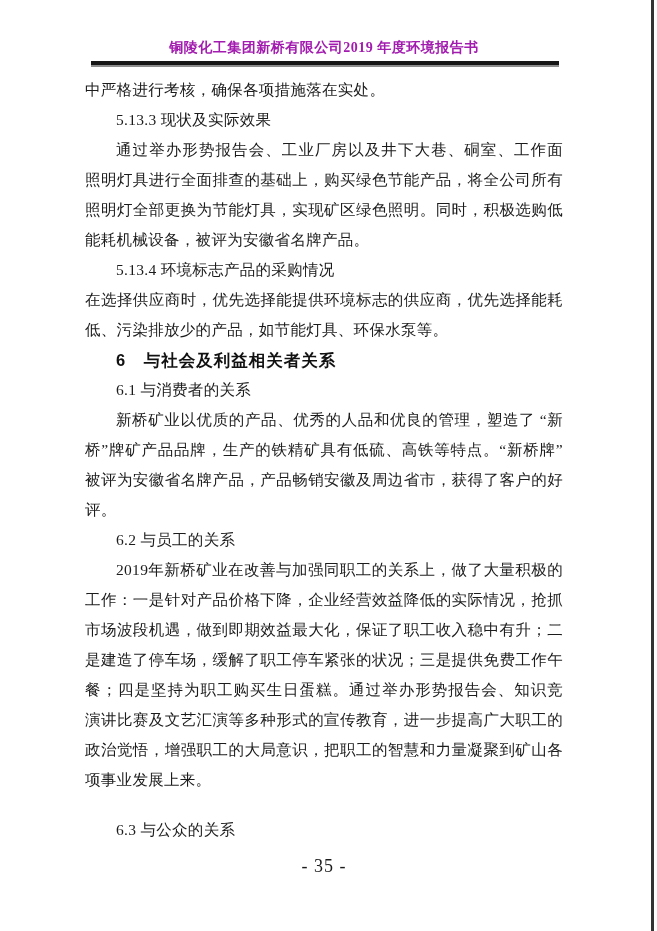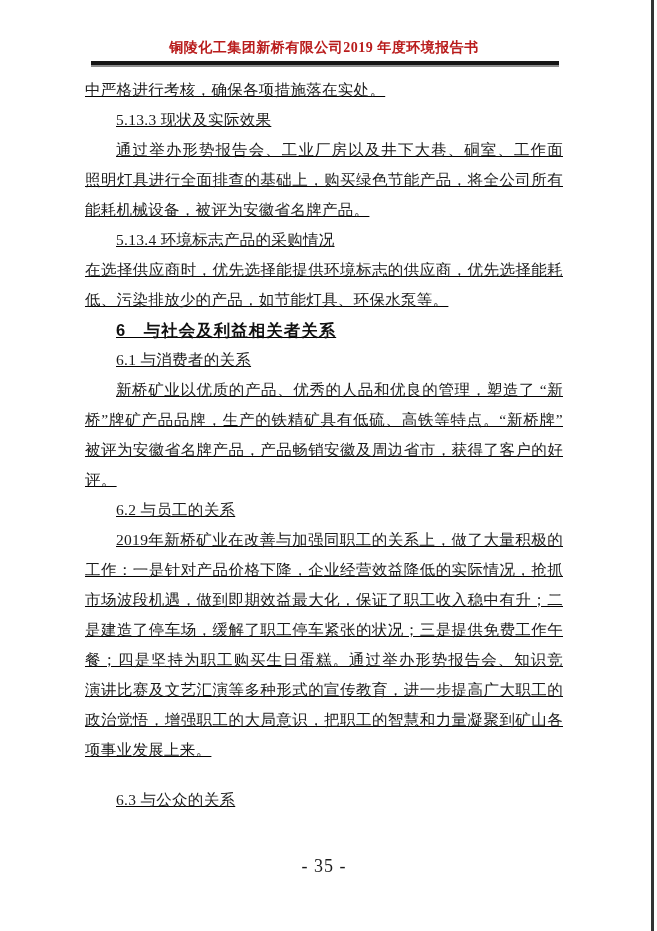--- a/index.html
+++ b/index.html
@@ -5,27 +5,27 @@
   html,body { margin:0; padding:0; background:#ffffff; }
   .page {
     position:relative; width:657px; height:931px; background:#ffffff;
     font-family:"Liberation Serif","DejaVu Serif",serif; overflow:hidden;
   }
   .scan-edge {
     position:absolute; top:0; left:651px; width:3px; height:931px; background:#333333;
   }
   .header-title {
     position:absolute; top:39px; left:85px; width:478px; text-align:center;
-    font-size:14px; font-weight:700; color:#b91c1c; letter-spacing:0.5px;
+    font-size:14px; font-weight:700; color:#a21caf; letter-spacing:0.5px;
   }
   .rule {
     position:absolute; top:61px; left:91px; width:468px; height:6px;
     background:linear-gradient(to bottom,#161616 0%,#161616 62%,#8c8c8c 62%,#8c8c8c 100%);
   }
-  .content { position:absolute; top:75px; left:85px; width:478px;text-decoration:underline; }
+  .content { position:absolute; top:75px; left:85px; width:478px; }
   .ln {
     height:30px; line-height:30px; font-size:15.5px; color:#1c1c1c;
     white-space:nowrap; letter-spacing:0.3px;
   }
   .just {
     text-align:justify; text-align-last:justify;
     white-space:normal; overflow:hidden;
   }
   .indent { padding-left:31px; }
   .chapter {
@@ -45,20 +45,21 @@
 
   <div class="header-title">铜陵化工集团新桥有限公司2019 年度环境报告书</div>
 
   <div class="rule"></div>
 
   <div class="content">
     <div class="ln">中严格进行考核，确保各项措施落在实处。</div>
     <div class="ln indent">5.13.3 现状及实际效果</div>
     <div class="ln indent just">通过举办形势报告会、工业厂房以及井下大巷、硐室、工作面</div>
     <div class="ln just">照明灯具进行全面排查的基础上，购买绿色节能产品，将全公司所有</div>
+    <div class="ln just">照明灯全部更换为节能灯具，实现矿区绿色照明。同时，积极选购低</div>
     <div class="ln">能耗机械设备，被评为安徽省名牌产品。</div>
     <div class="ln indent">5.13.4 环境标志产品的采购情况</div>
     <div class="ln just">在选择供应商时，优先选择能提供环境标志的供应商，优先选择能耗</div>
     <div class="ln">低、污染排放少的产品，如节能灯具、环保水泵等。</div>
     <div class="ln indent chapter">6　与社会及利益相关者关系</div>
     <div class="ln indent">6.1 与消费者的关系</div>
     <div class="ln indent just">新桥矿业以优质的产品、优秀的人品和优良的管理，塑造了 “新</div>
     <div class="ln just">桥”牌矿产品品牌，生产的铁精矿具有低硫、高铁等特点。“新桥牌”</div>
     <div class="ln just">被评为安徽省名牌产品，产品畅销安徽及周边省市，获得了客户的好</div>
     <div class="ln">评。</div>

